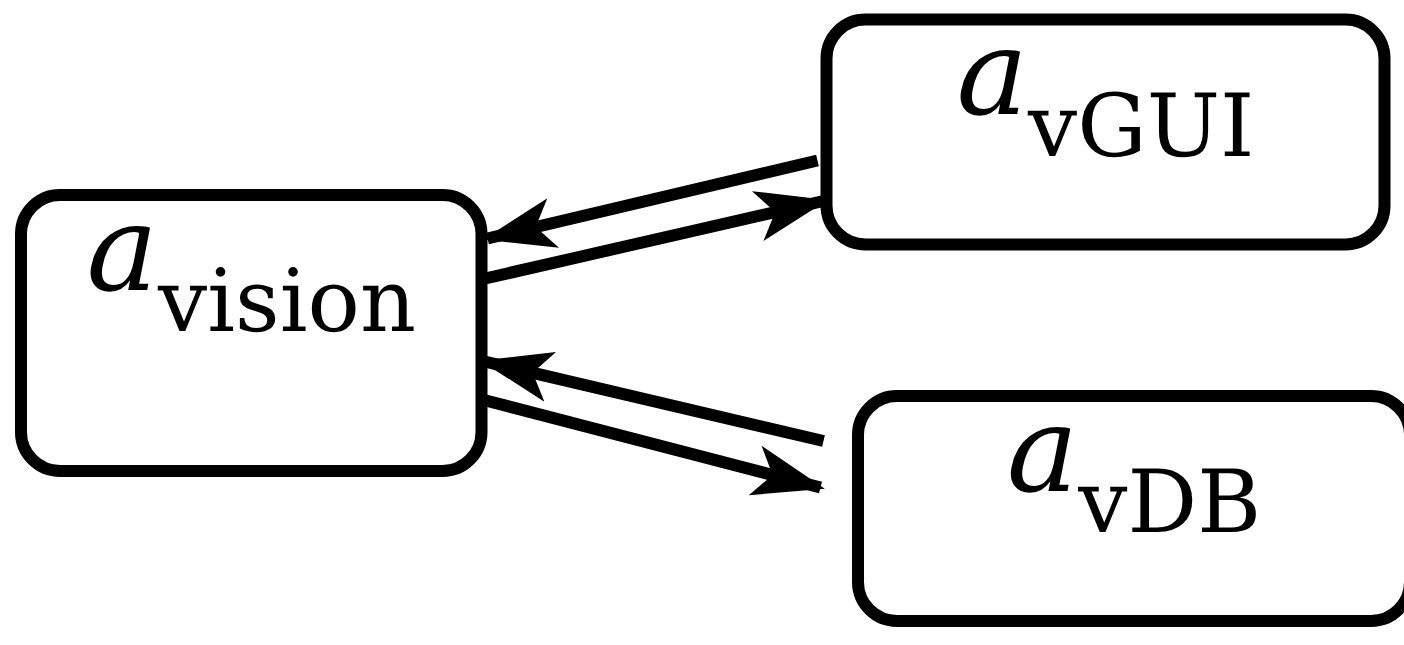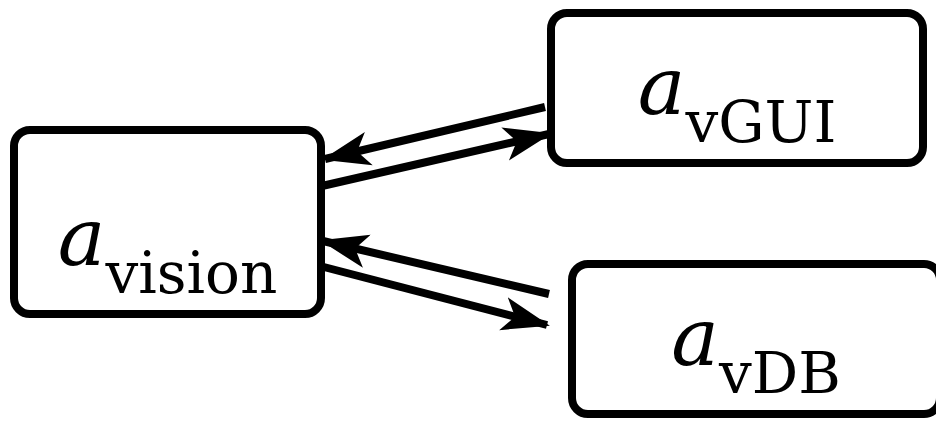--- a/index.html
+++ b/index.html
@@ -25,25 +25,25 @@
   }
   .edge {
     stroke: #000000;
     stroke-width: 8;
     fill: none;
   }
   .node {
     position: absolute;
     box-sizing: border-box;
     border: 8px solid #000000;
-    border-radius: 20px;
+    border-radius: 30px;
     background: #ffffff;
     z-index: 2;
     display: flex;
-    align-items: flex-end;
+    align-items: flex-start;
     justify-content: center;
   }
   .node-vision { left: 10px;  top: 126px; width: 315px; height: 192px; }
   .node-vgui   { left: 547px; top: 9px;   width: 380px; height: 158px; }
   .node-vdb    { left: 568px; top: 260px; width: 376px; height: 158px; }
   .node-label {
     color: #000000;
     font-size: 80px;
     line-height: 1;
     white-space: nowrap;

